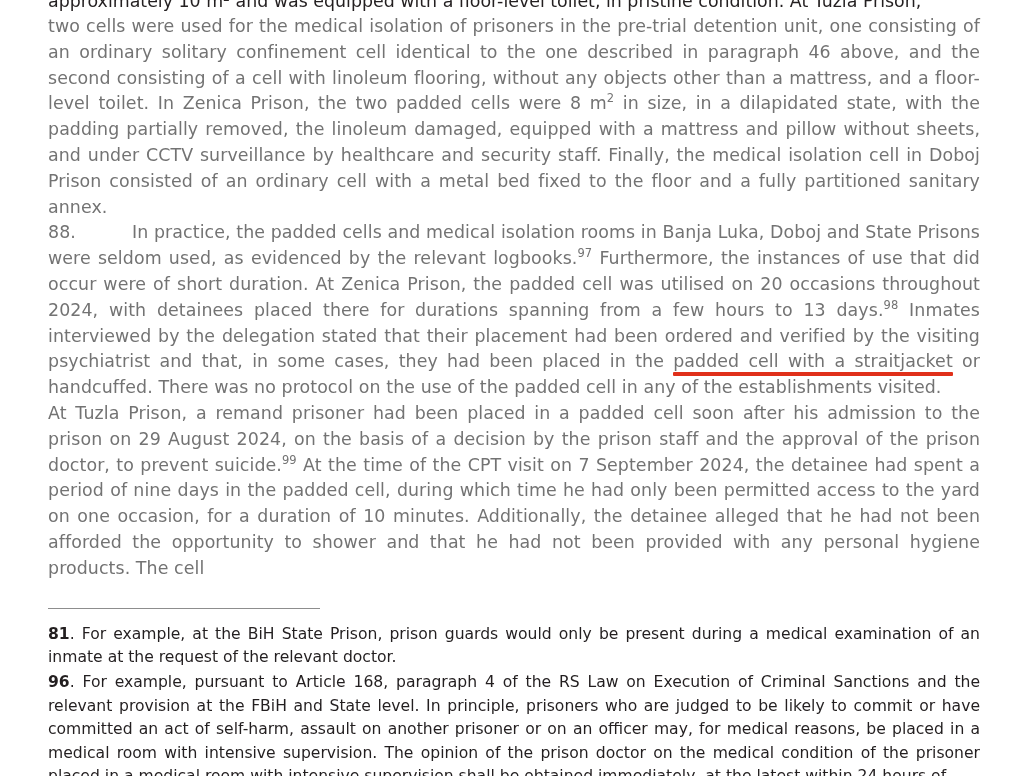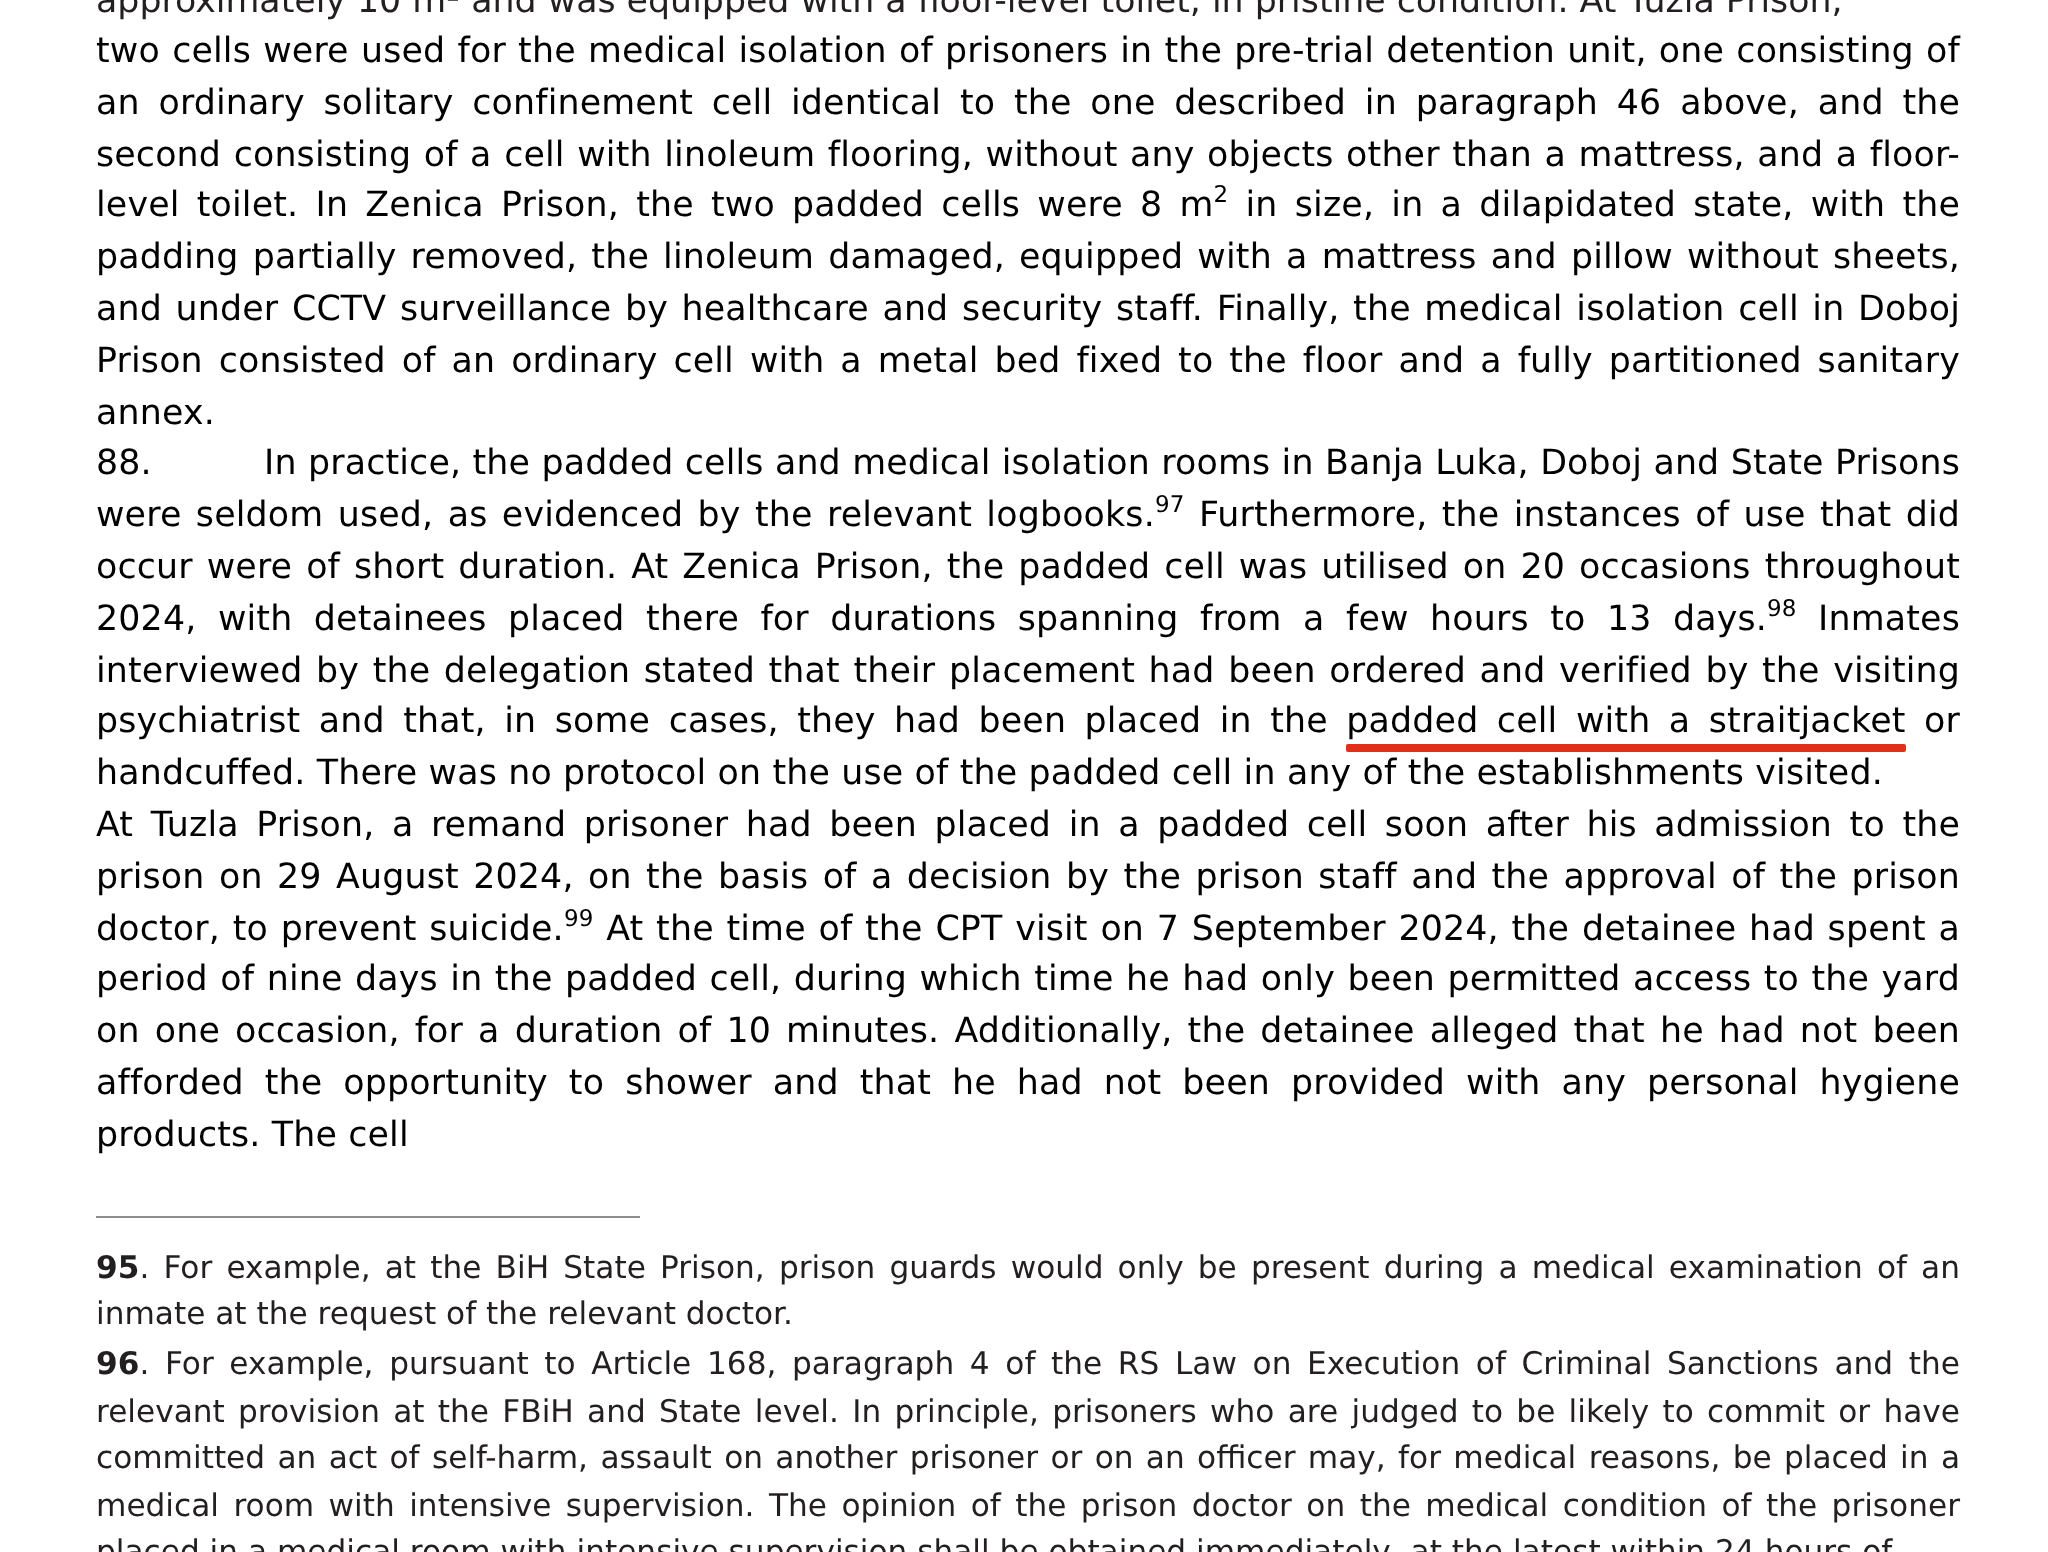--- a/index.html
+++ b/index.html
@@ -42,21 +42,21 @@
     font-size: 17.4px;
     line-height: 26px;
     color: #231f20;
   }
 
   p.body-par {
     margin: 0;
     font-size: 17.4px;
     line-height: 25.8px;
     text-align: justify;
-    color: #000000;
+    color: #737373;
     letter-spacing: 0.005em;
   }
   p.body-par + p.body-par {
   }
   .indent-num {
     display: inline-block;
     width: 84px;
   }
   sup {
     font-size: 11.5px;
@@ -113,18 +113,18 @@
       <span class="inner">approximately 10 m² and was equipped with a floor-level toilet, in pristine condition. At Tuzla Prison,</span>
     </div>
 
     <p class="body-par" id="p0">two cells were used for the medical isolation of prisoners in the pre-trial detention unit, one consisting of an ordinary solitary confinement cell identical to the one described in paragraph 46 above, and the second consisting of a cell with linoleum flooring, without any objects other than a mattress, and a floor-level toilet. In Zenica Prison, the two padded cells were 8 m<sup>2</sup> in size, in a dilapidated state, with the padding partially removed, the linoleum damaged, equipped with a mattress and pillow without sheets, and under CCTV surveillance by healthcare and security staff. Finally, the medical isolation cell in Doboj Prison consisted of an ordinary cell with a metal bed fixed to the floor and a fully partitioned sanitary annex.</p>
     <p class="body-par" id="p1"><span class="indent-num">88.</span>In practice, the padded cells and medical isolation rooms in Banja Luka, Doboj and State Prisons were seldom used, as evidenced by the relevant logbooks.<sup>97</sup> Furthermore, the instances of use that did occur were of short duration. At Zenica Prison, the padded cell was utilised on 20 occasions throughout 2024, with detainees placed there for durations spanning from a few hours to 13 days.<sup>98</sup> Inmates interviewed by the delegation stated that their placement had been ordered and verified by the visiting psychiatrist and that, in some cases, they had been placed in the <span class="hl-wrap"><span>padded cell with a straitjacket</span><span class="hl-underline" style="background: rgb(224, 48, 26);"></span></span> or handcuffed. There was no protocol on the use of the padded cell in any of the establishments visited.</p>
     <p class="body-par" id="p2">At Tuzla Prison, a remand prisoner had been placed in a padded cell soon after his admission to the prison on 29 August 2024, on the basis of a decision by the prison staff and the approval of the prison doctor, to prevent suicide.<sup>99</sup> At the time of the CPT visit on 7 September 2024, the detainee had spent a period of nine days in the padded cell, during which time he had only been permitted access to the yard on one occasion, for a duration of 10 minutes. Additionally, the detainee alleged that he had not been afforded the opportunity to shower and that he had not been provided with any personal hygiene products. The cell</p>
 
     <div class="fn-rule"></div>
 
     <div class="footnotes">
-      <p class="fn" id="f0"><span class="fn-num">95</span><span>. For example, at the BiH State Prison, prison guards would only be present during a medical examination of an inmate at the request of the relevant doctor.</span></p>
+      <p class="fn" id="f0"><span class="fn-num">81</span><span>. For example, at the BiH State Prison, prison guards would only be present during a medical examination of an inmate at the request of the relevant doctor.</span></p>
       <p class="fn" id="f1"><span class="fn-num">96</span><span>. For example, pursuant to Article 168, paragraph 4 of the RS Law on Execution of Criminal Sanctions and the relevant provision at the FBiH and State level. In principle, prisoners who are judged to be likely to commit or have committed an act of self-harm, assault on another prisoner or on an officer may, for medical reasons, be placed in a medical room with intensive supervision. The opinion of the prison doctor on the medical condition of the prisoner placed in a medical room with intensive supervision shall be obtained immediately, at the latest within 24 hours of</span></p>
     </div>
 
   </div>
 </div>
 
 </body></html>

